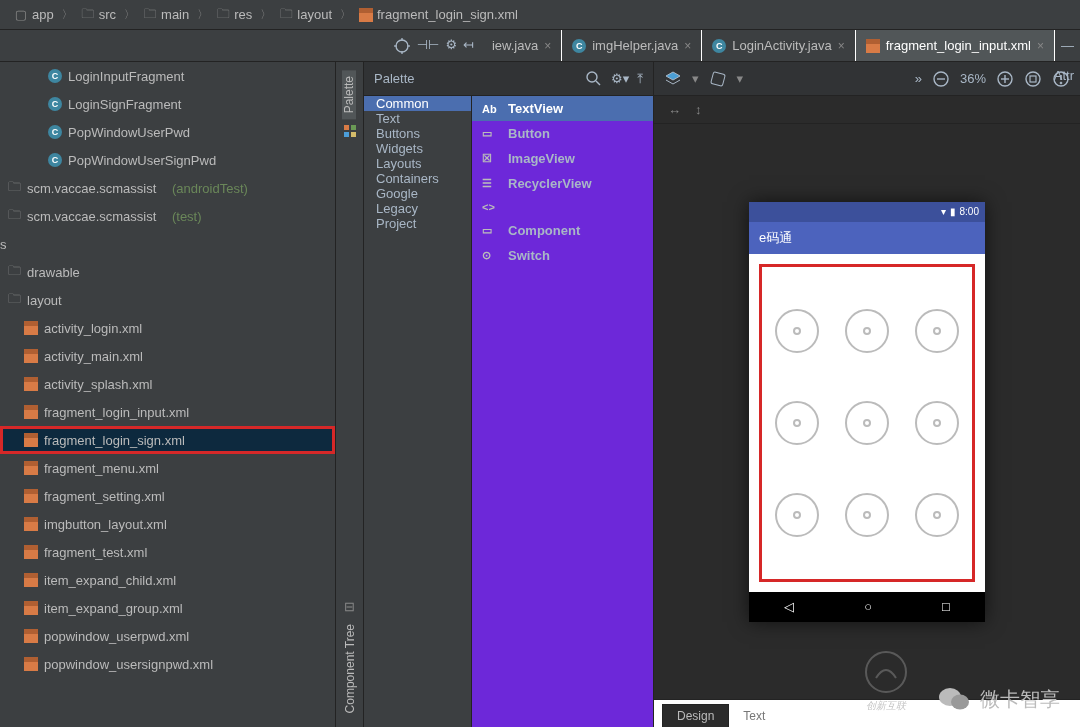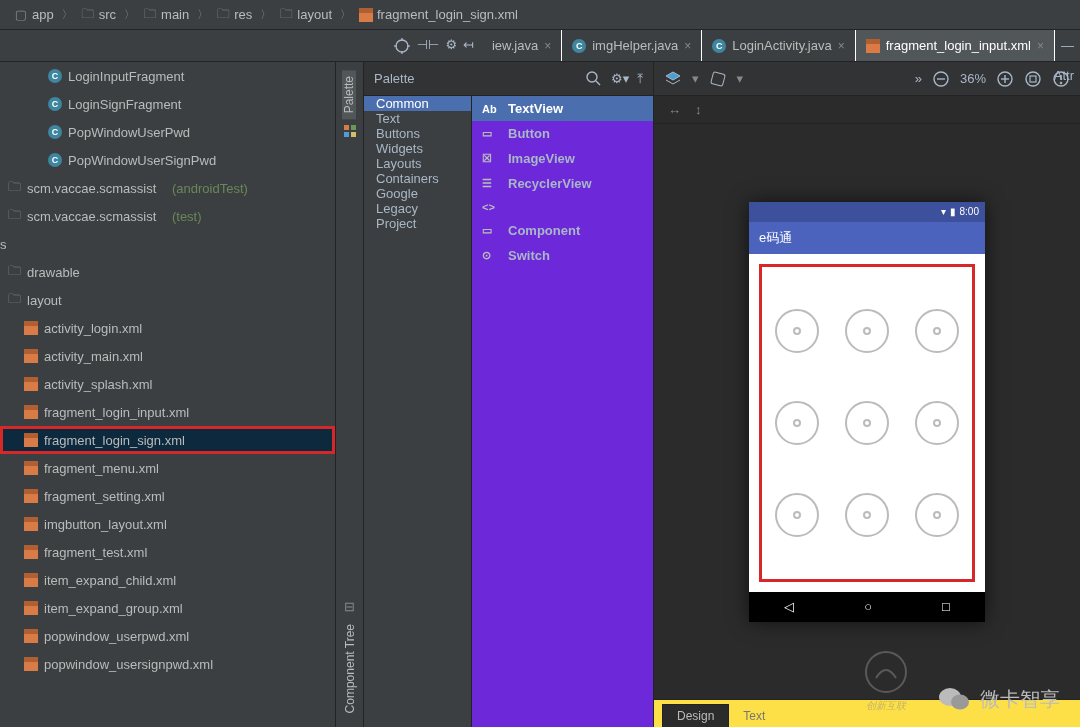--- a/index.html
+++ b/index.html
@@ -45,21 +45,21 @@
 .phone { width: 236px; height: 420px; background: #fff; box-shadow: 0 0 18px rgba(0,0,0,0.6); display: flex; flex-direction: column; }
 .statusbar { height: 20px; background: #3c509b; color: #fff; font-size: 10px; display: flex; align-items: center; justify-content: flex-end; padding: 0 6px; gap: 4px; }
 .appbar { height: 32px; background: #4c63bd; color: #fff; display: flex; align-items: center; padding: 0 10px; font-size: 13px; }
 .phone-body { flex: 1; background: #fff; padding: 10px; }
 .pattern-border { border: 3px solid #d62828; width: 100%; height: 100%; padding: 28px 10px; }
 .pattern-grid { display: grid; grid-template-columns: repeat(3, 1fr); grid-template-rows: repeat(3, 1fr); height: 100%; gap: 20px; }
 .pattern-dot { display: flex; align-items: center; justify-content: center; }
 .pattern-dot .outer { width: 44px; height: 44px; border: 2px solid #bbb; border-radius: 50%; display: flex; align-items: center; justify-content: center; }
 .pattern-dot .inner { width: 8px; height: 8px; border: 2px solid #bbb; border-radius: 50%; }
 .navbar { height: 30px; background: #000; display: flex; align-items: center; justify-content: space-around; color: #fff; }
-.designer-footer { height: 28px; background: #fde047; border-top: 1px solid #232323; display: flex; align-items: flex-end; padding-left: 8px; }
+.designer-footer { height: 28px; background: #ffffff; border-top: 1px solid #232323; display: flex; align-items: flex-end; padding-left: 8px; }
 .footer-tab { padding: 4px 14px; color: #777; font-size: 12px; }
 .footer-tab.active { background: #2b2b2b; color: #bbb; border: 1px solid #232323; border-bottom: none; }
 .watermark-left { position: absolute; bottom: 14px; right: 170px; opacity: 0.5; font-style: italic; }
 .watermark { position: absolute; bottom: 14px; right: 20px; color: #bbb; display: flex; align-items: flex-end; gap: 8px; font-size: 20px; }
 .hsp { display: flex; align-items: center; justify-content: center; padding: 4px 0; }
 .attr-label { position: absolute; right: 0; top: 62px; color: #a9b7c6; padding: 6px; }
 svg.ic { width: 16px; height: 16px; }
 .toolicons svg, .palette-header svg, .preview-toolbar svg { width: 18px; height: 18px; stroke: #a9b7c6; fill: none; }
 </style>
 </head>

